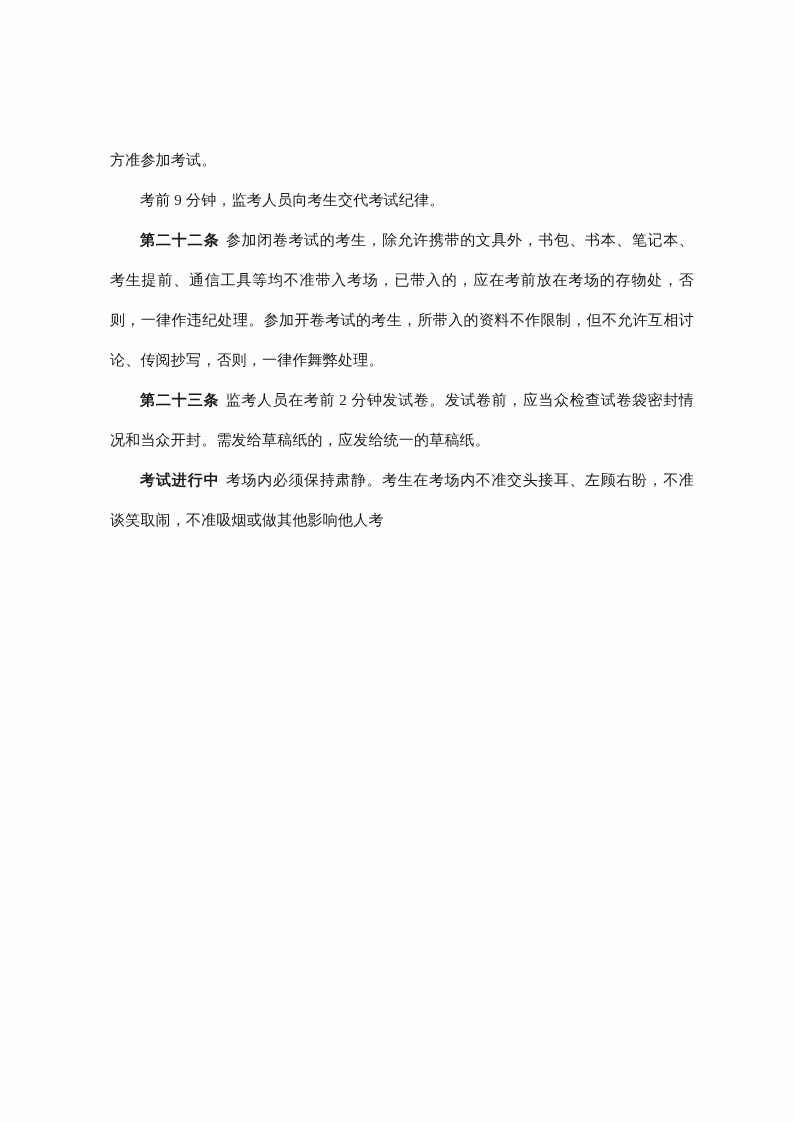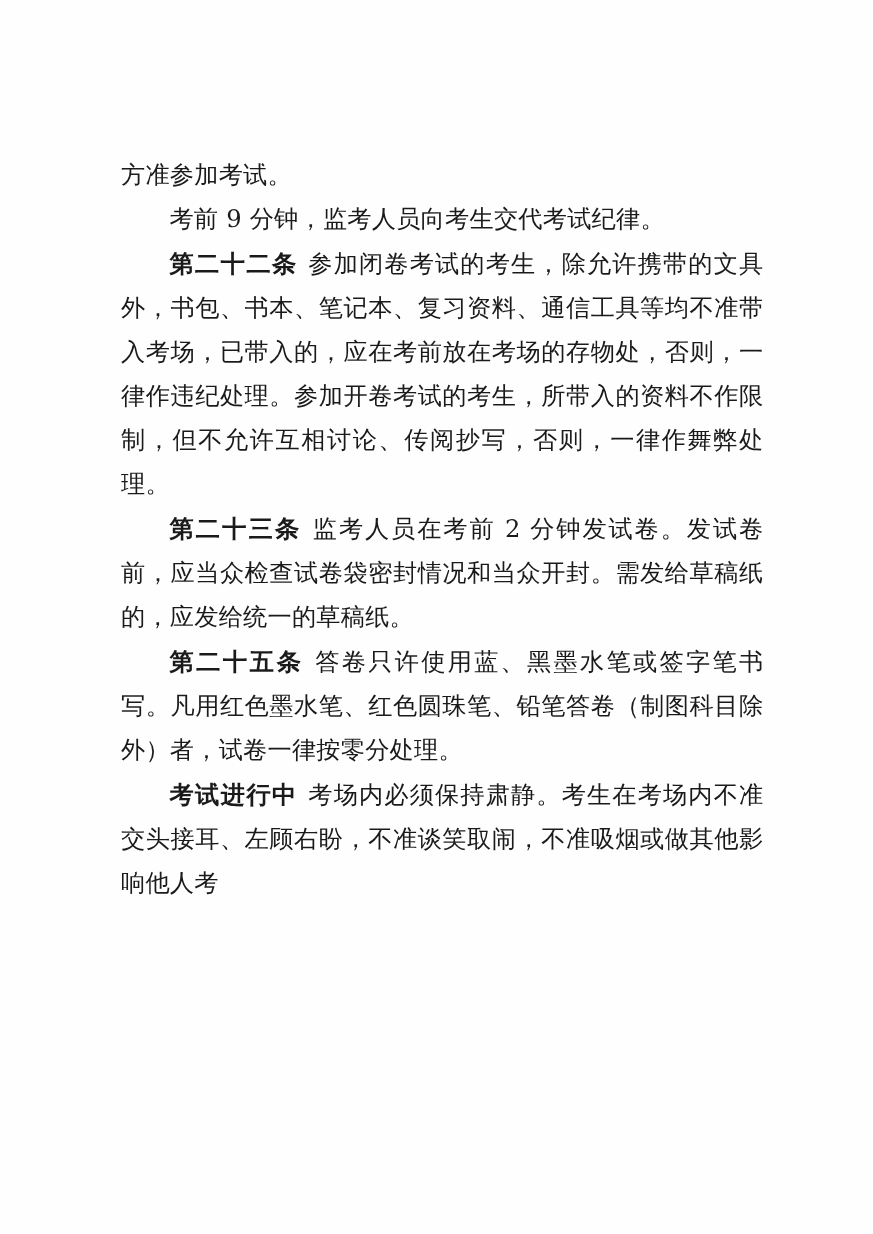--- a/index.html
+++ b/index.html
@@ -15,25 +15,26 @@
   }
   .page {
     position: relative;
     width: 794px;
     height: 1122px;
     box-sizing: border-box;
     padding: 140px 100px 120px 110px;
     background: #fefefe;
   }
   .doc-body {
-    font-size: 22px;
+    font-size: 15px;
     line-height: 40px;
     text-align: justify;
     text-justify: inter-ideograph;
     letter-spacing: 0.2px;
+    font-family: Liberation Serif, serif;
   }
   p.para {
     margin: 0;
     text-indent: 2em;
     word-break: break-all;
   }
   p.para.noindent {
     text-indent: 0;
   }
   .article-head {
@@ -54,31 +55,28 @@
 
     <p class="para noindent">
       <span>方准参加考试。</span>
     </p>
 
     <p class="para">
       <span>考前 9 分钟，监考人员向考生交代考试纪律。</span>
     </p>
 
     <p class="para">
-      <span class="article-head">第二十二条</span><span class="art-gap"></span><span>参加闭卷考试的考生，除允许携带的文具外，书包、书本、笔记本、复习资料、通信工具等均不准带入考场，已带入的，应在考前放在考场的存物处，否则，一律作违纪处理。参加开卷考试的考生，所带入的资料不作限制，但不允许互相讨论、传阅抄写，否则，一律作舞弊处理。</span>
+      <span class="article-head">第二十二条</span><span class="art-gap"></span><span>参加闭卷考试的考生，除允许携带的文具外，书包、书本、笔记本、考生提前、通信工具等均不准带入考场，已带入的，应在考前放在考场的存物处，否则，一律作违纪处理。参加开卷考试的考生，所带入的资料不作限制，但不允许互相讨论、传阅抄写，否则，一律作舞弊处理。</span>
     </p>
 
     <p class="para">
       <span class="article-head">第二十三条</span><span class="art-gap"></span><span>监考人员在考前 2 分钟发试卷。发试卷前，应当众检查试卷袋密封情况和当众开封。需发给草稿纸的，应发给统一的草稿纸。</span>
     </p>
 
 
-    <p class="para">
-      <span class="article-head">第二十五条</span><span class="art-gap"></span><span>答卷只许使用蓝、黑墨水笔或签字笔书写。凡用红色墨水笔、红色圆珠笔、铅笔答卷（制图科目除外）者，试卷一律按零分处理。</span>
-    </p>
 
 
     <p class="para">
       <span class="article-head">考试进行中</span><span class="art-gap"></span><span>考场内必须保持肃静。考生在考场内不准交头接耳、左顾右盼，不准谈笑取闹，不准吸烟或做其他影响他人考</span>
     </p>
 
   </div>
 </div>
 
 </body></html>

